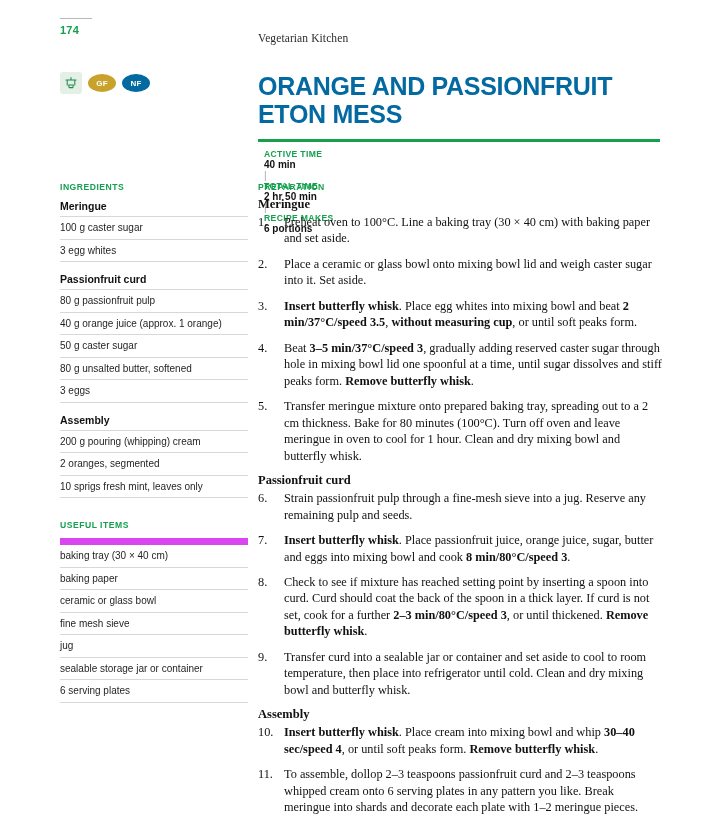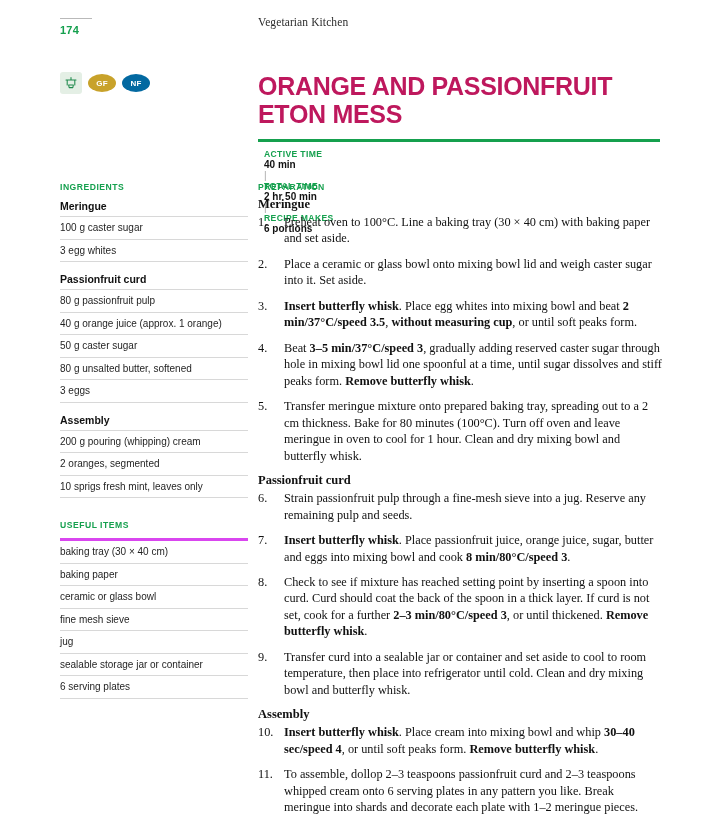--- a/index.html
+++ b/index.html
@@ -37,21 +37,21 @@
   .folio-num {
     font-family: "Liberation Sans", sans-serif;
     font-size: 11px;
     font-weight: 700;
     color: #15a04e;
     letter-spacing: 0.2px;
   }
   .running-head {
     position: absolute;
     left: 258px;
-    top: 16px;
+    top: 32px;
     font-family: "Liberation Serif", serif;
     font-size: 11.5px;
     color: #2b2b2b;
     letter-spacing: 0.1px;
   }
 
   
   .badges {
     position: absolute;
     left: 60px;
@@ -90,21 +90,21 @@
     position: absolute;
     left: 258px;
     top: 72px;
     width: 402px;
   }
   .recipe-title {
     font-family: "Liberation Sans", sans-serif;
     font-size: 25px;
     line-height: 1.12;
     font-weight: 700;
-    color: #be185d;
+    color: #0369a1;
     letter-spacing: -0.3px;
     margin: 0;
     text-transform: uppercase;
   }
   .title-rule {
     margin-top: 11px;
     height: 3px;
     background: #15a04e;
   }
   .meta-line {
@@ -168,21 +168,21 @@
   }
   .ing-group + .ing-group { margin-top: 11px; }
   .useful-block { margin-top: 22px; }
   .useful-item {
     font-size: 10px;
     color: #1f1f1f;
     line-height: 1.35;
     padding: 4px 0 4px;
     border-bottom: 1px solid #d8d8d8;
   }
-  .useful-item:first-of-type { border-top: 3px solid #d946ef; }
+  .useful-item:first-of-type { border-top: 7px solid #d946ef; }
 
   
   .col-right {
     position: absolute;
     left: 258px;
     top: 182px;
     width: 404px;
   }
   .prep-head {
     font-family: "Liberation Sans", sans-serif;

